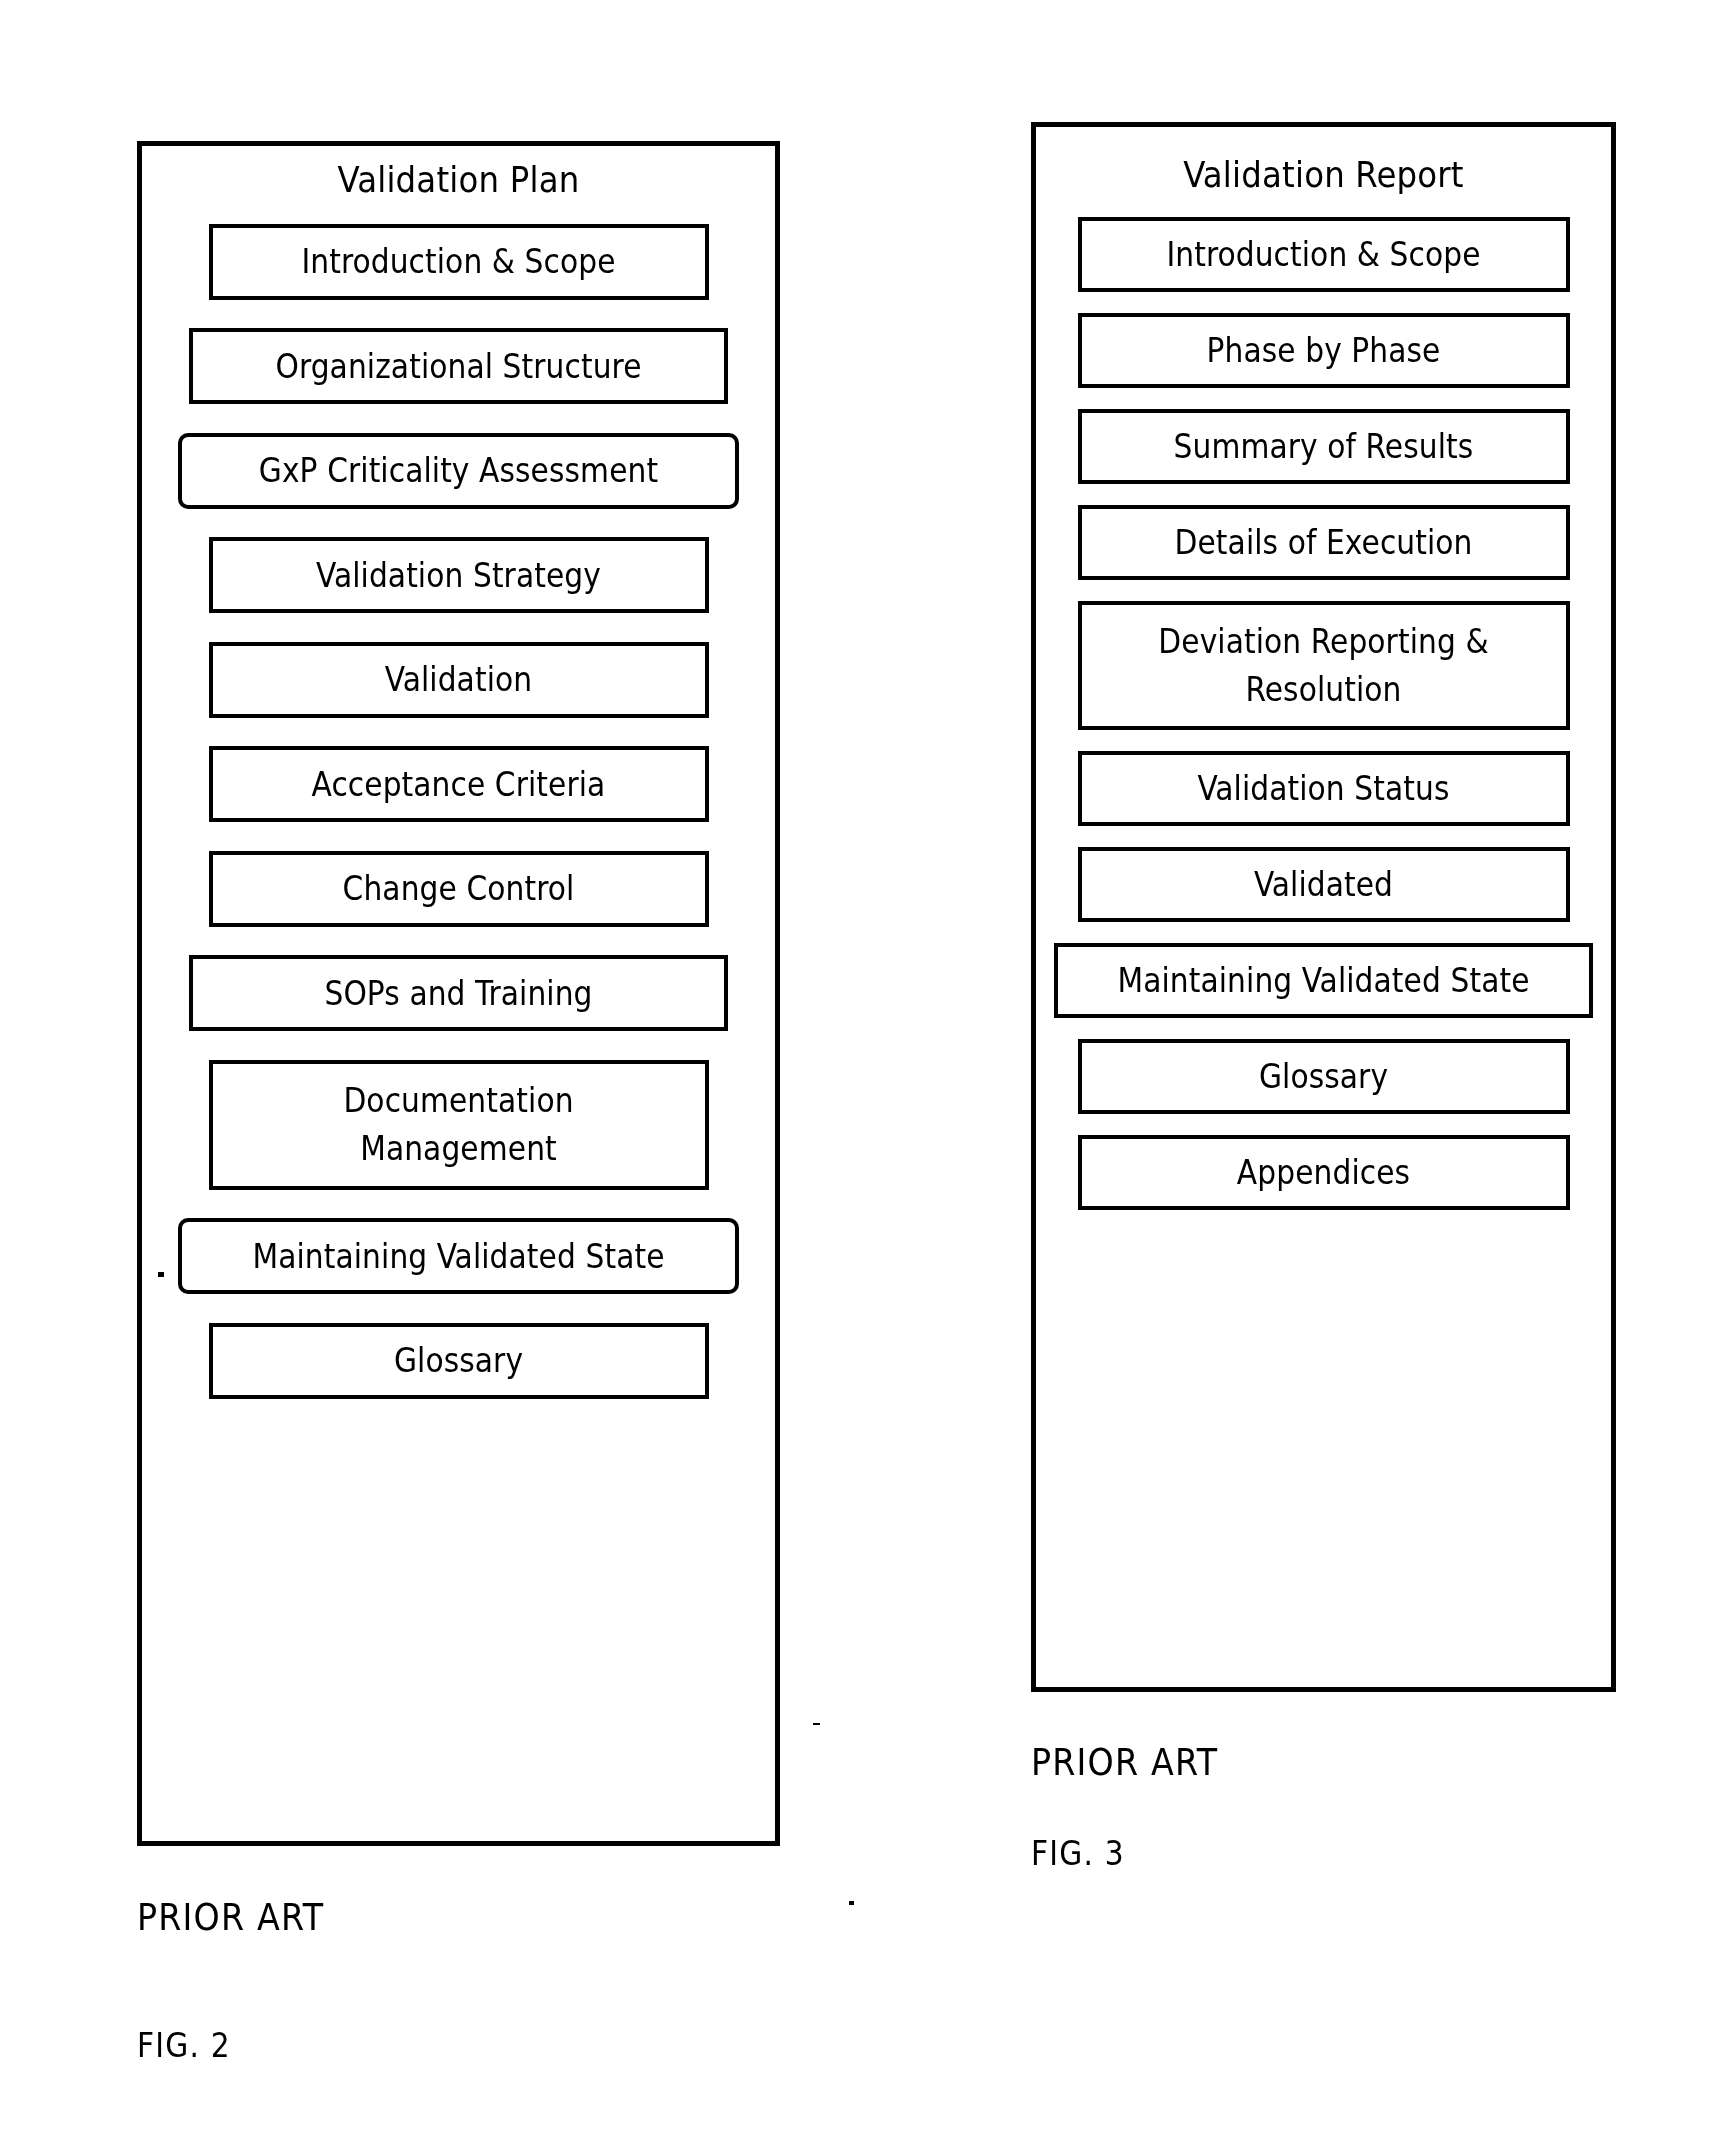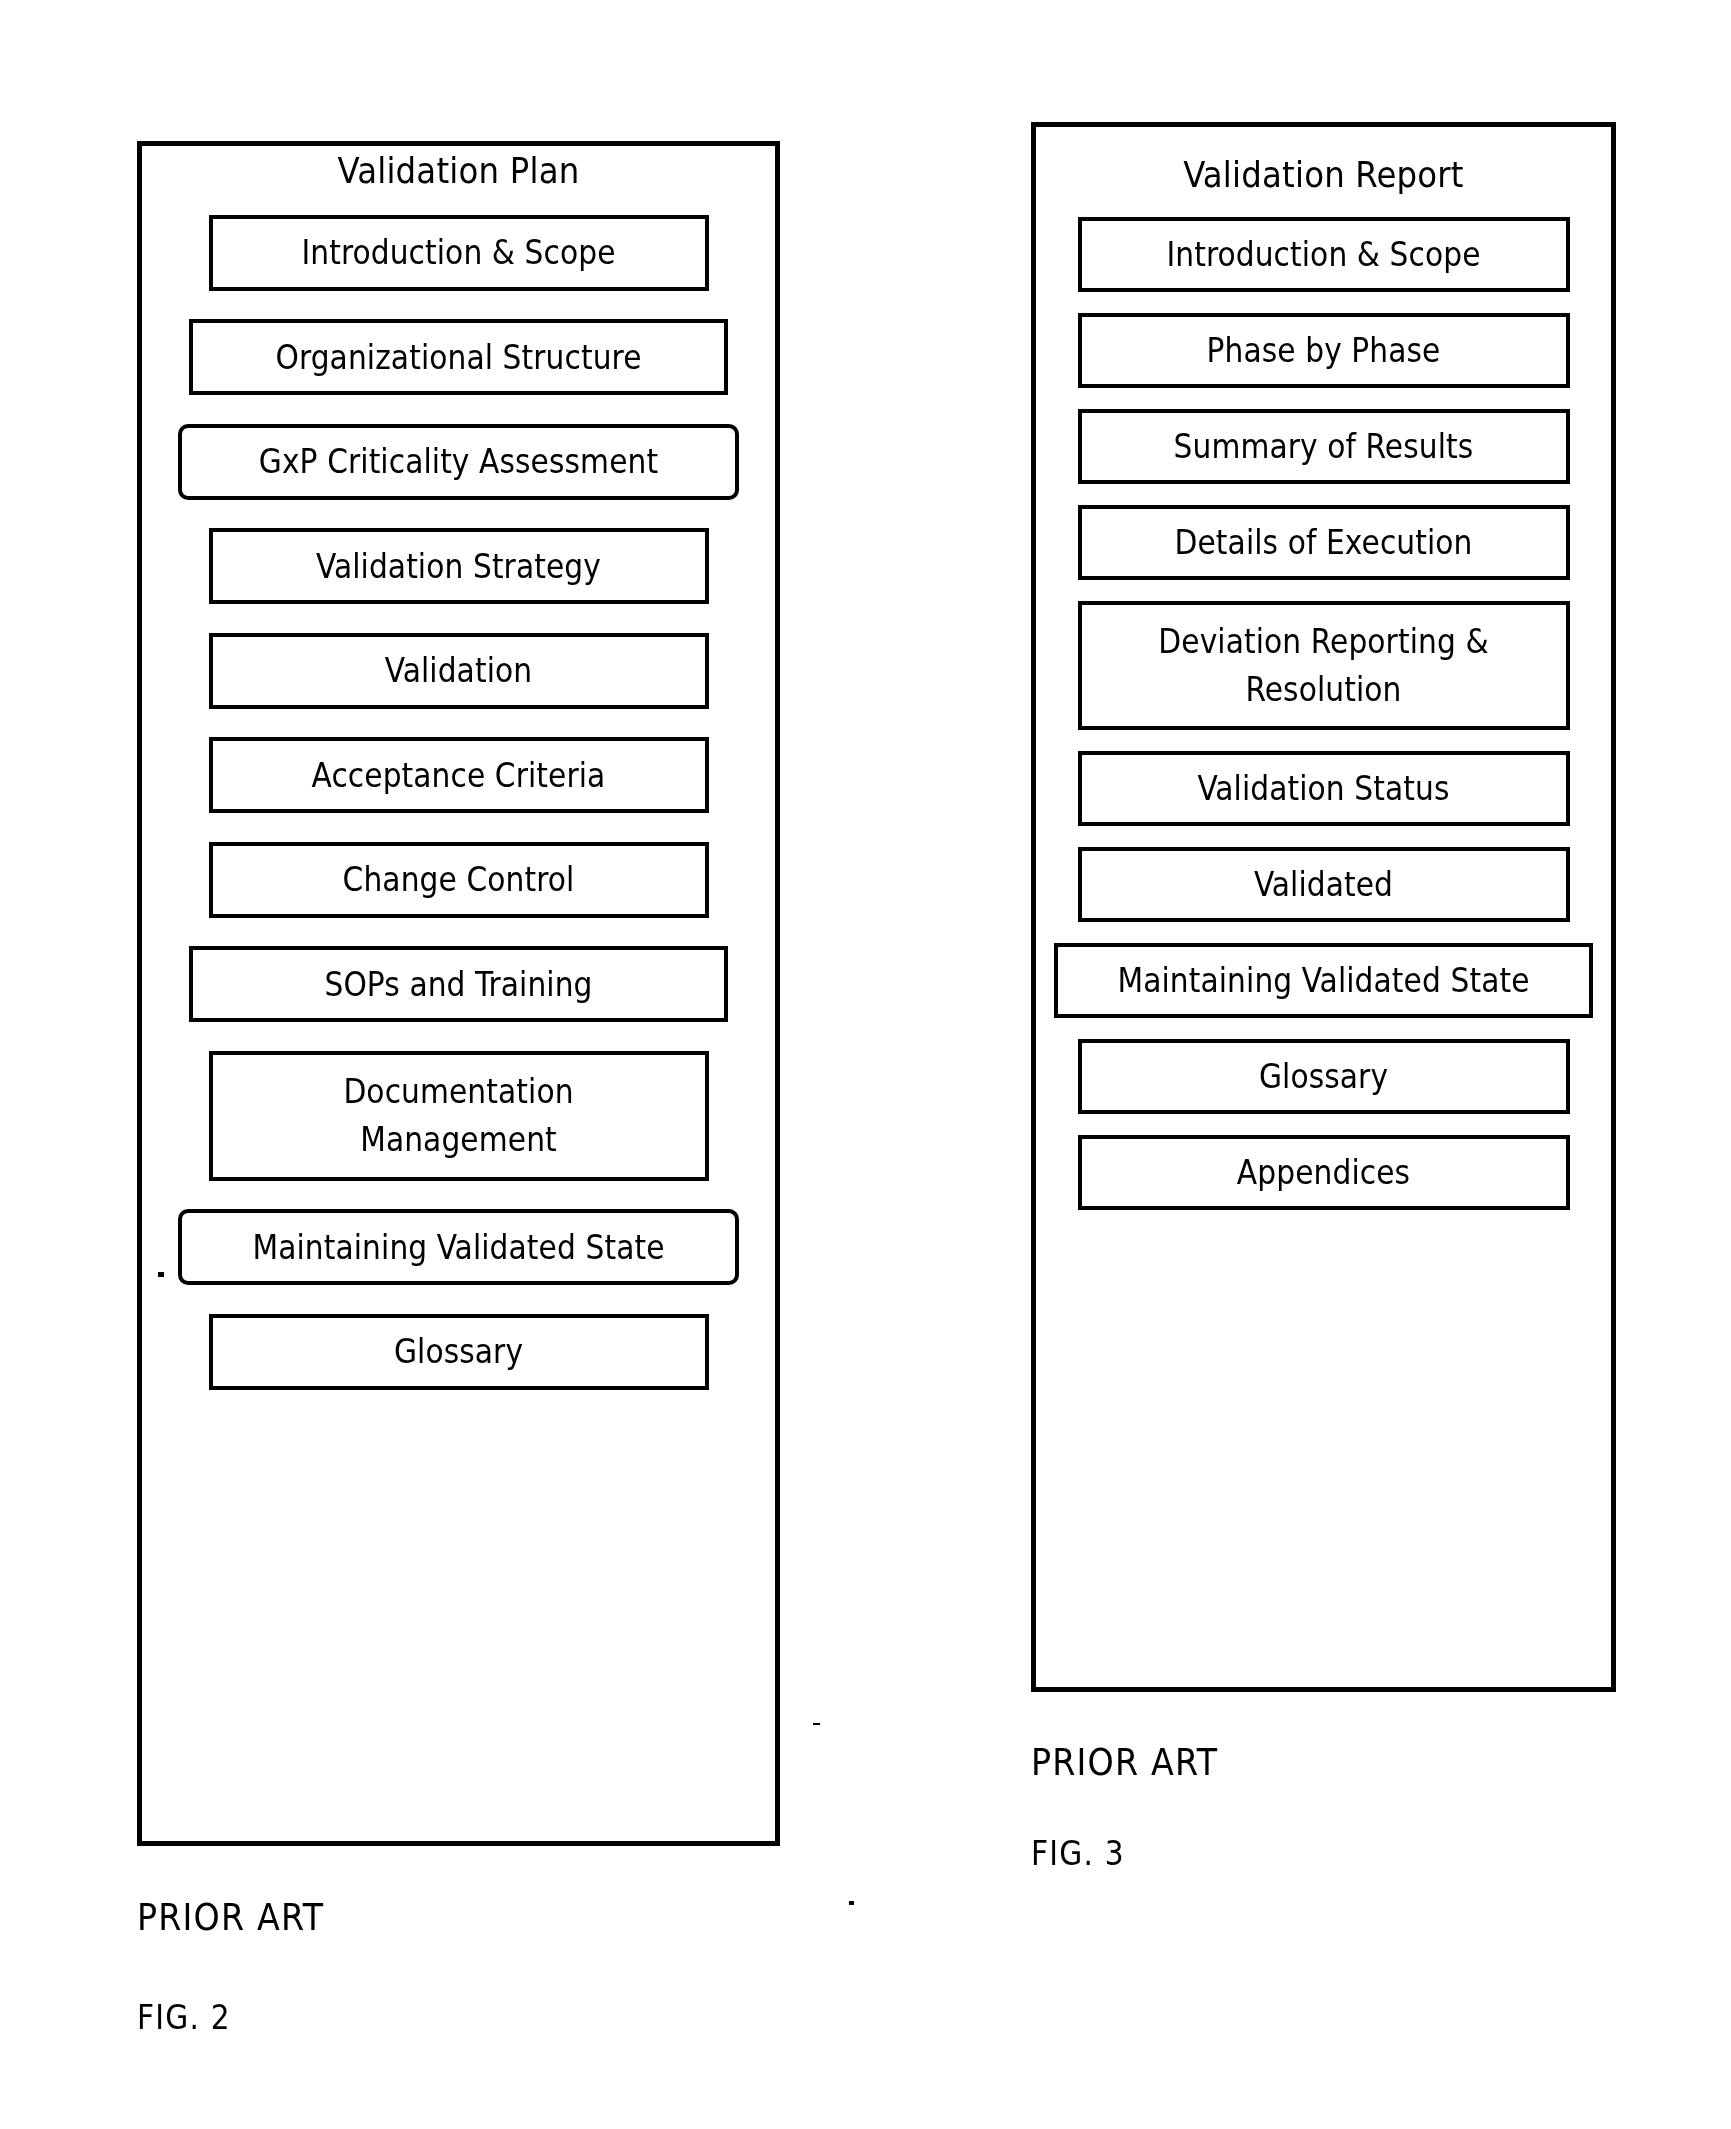--- a/index.html
+++ b/index.html
@@ -24,21 +24,21 @@
   #figure-2 { left: 137px; top: 141px; width: 643px; }
   #figure-3 { left: 1031px; top: 122px; width: 585px; }
 
   
   .panel {
     border: 5.7px solid #000000;
     box-sizing: border-box;
     background: #ffffff;
     position: relative;
   }
-  #figure-2 .panel { height: 1705px; padding: 5px 0 0 0; }
+  #figure-2 .panel { height: 1705px; padding: 14px 0 0 0; }
   #figure-3 .panel { height: 1570px; padding: 28px 0 0 0; }
 
   .panel-title {
     text-align: center;
     font-size: 36px;
     line-height: 1.1;
     letter-spacing: 0.2px;
     font-weight: 400;
     padding-bottom: 4.9px;
   }
@@ -86,21 +86,21 @@
   }
   .caption .prior-art {
     font-size: 37px;
     letter-spacing: 1.2px;
   }
   .caption .fig-no {
     font-size: 33px;
     letter-spacing: 1.2px;
   }
   #figure-2 .caption .prior-art { margin-top: 50px; }
-  #figure-2 .caption .fig-no    { margin-top: 59px; }
+  #figure-2 .caption .fig-no    { margin-top: 87px; }
   #figure-3 .caption .prior-art { margin-top: 49px; }
   #figure-3 .caption .fig-no    { margin-top: 50px; }
 
   
   .speckle {
     position: absolute;
     background: #000000;
   }
   #speckle-a { left: 158px;  top: 1272px; width: 5.7px;  height: 4.9px; }
   #speckle-b { left: 813px;  top: 1723px; width: 7.3px;  height: 2.4px; }

